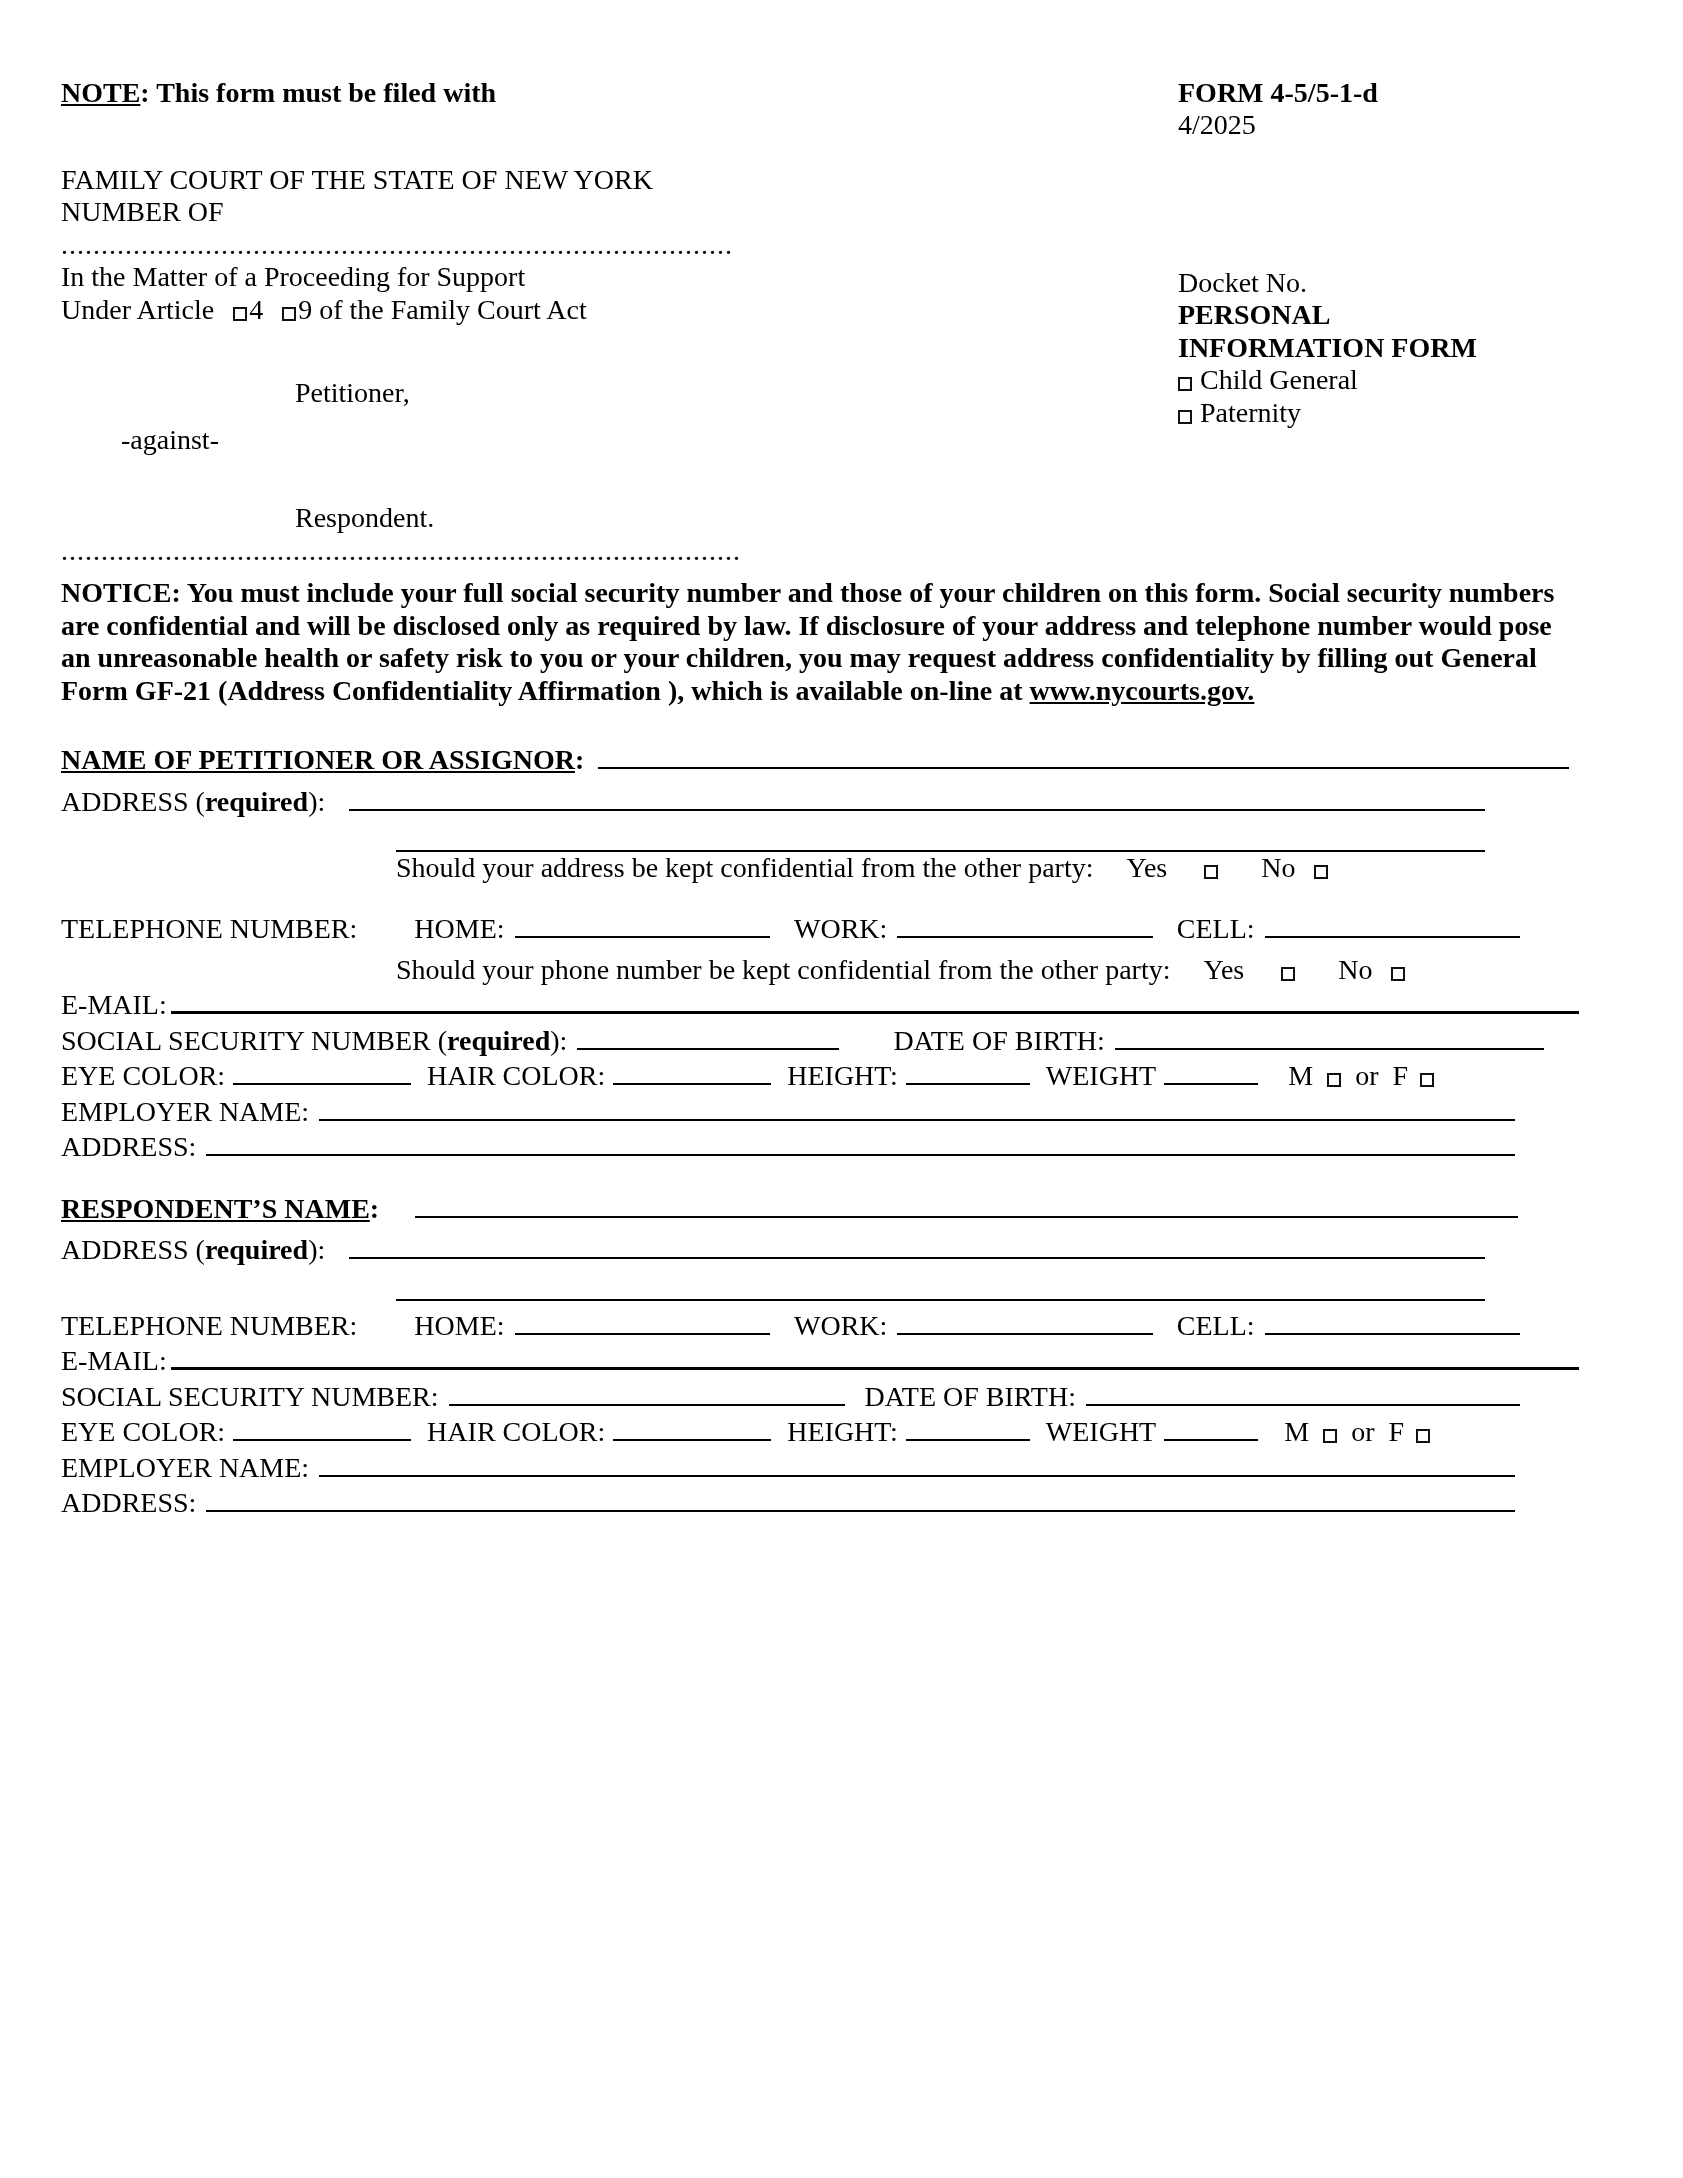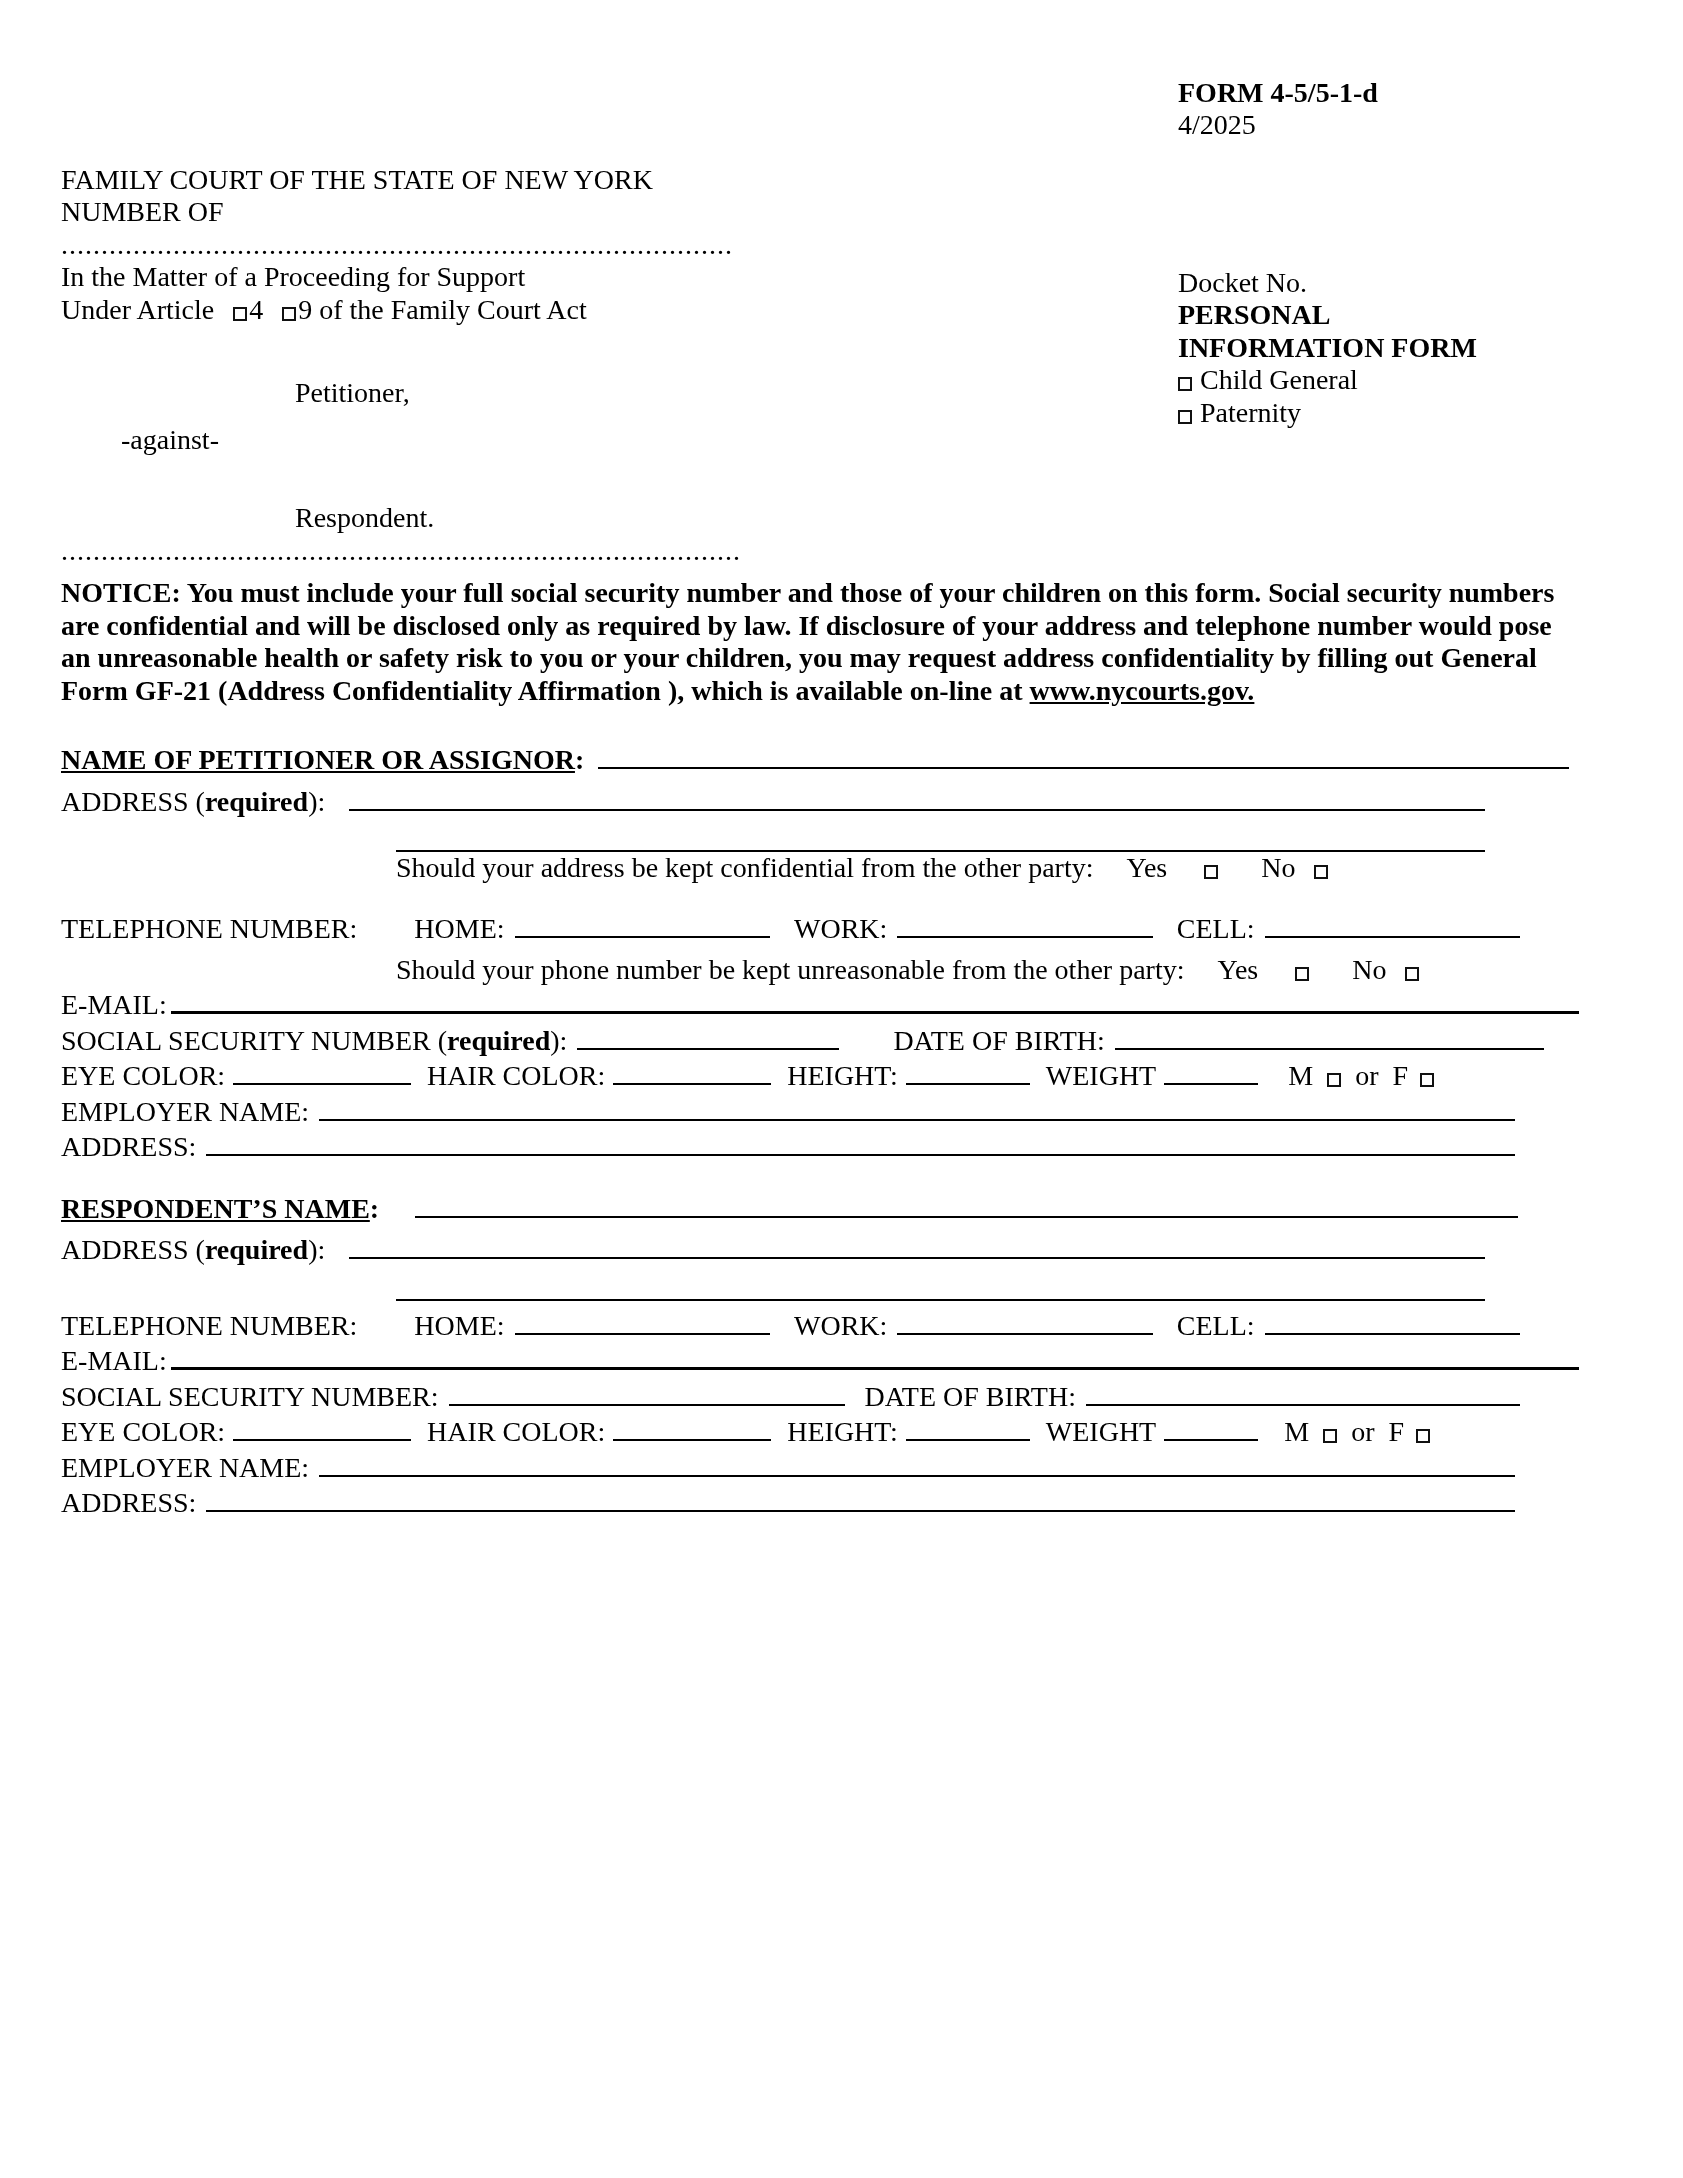--- a/index.html
+++ b/index.html
@@ -32,20 +32,23 @@
   .notice { margin-top:10px; }
   .link { text-decoration:underline; cursor:pointer; color:#000; }
 </style>
 </head>
 <body>
 
 <div class="page">
 
   <header class="two-col">
     <div class="col-left">
+      <div>
+        <span class="b u">NOTE</span><span class="b">: This form must be filed with</span>
+      </div>
     </div>
     <div class="col-right">
       <div class="b">FORM 4-5/5-1-d</div>
       <div>4/2025</div>
     </div>
   </header>
 
   <section class="two-col" style="margin-top:22px">
     <div class="col-left">
       <div>FAMILY COURT OF THE STATE OF NEW YORK</div>
@@ -105,21 +108,21 @@
       <span>TELEPHONE NUMBER:</span>
       <span style="margin-left:57px">HOME:</span>
       <span class="bl" style="flex:1 1 0;margin-left:10px"></span>
       <span style="margin-left:24px">WORK:</span>
       <span class="bl" style="flex:1 1 0;margin-left:10px"></span>
       <span style="margin-left:24px">CELL:</span>
       <span class="bl" style="flex:1 1 0;margin-left:10px;margin-right:59px"></span>
     </div>
 
     <div style="margin-left:335px;margin-top:8px">
-      <span>Should your phone number be kept unreasonable from the other party:</span>
+      <span>Should your phone number be kept confidential from the other party:</span>
       <span style="margin-left:26px">Yes</span>
       <span class="cb sm" style="margin-left:30px"></span>
       <span style="margin-left:36px">No</span>
       <span class="cb sm" style="margin-left:12px"></span>
     </div>
 
     <div class="row">
       <span>E-MAIL:</span>
       <span class="bl thick grow" style="margin-left:4px"></span>
     </div>

